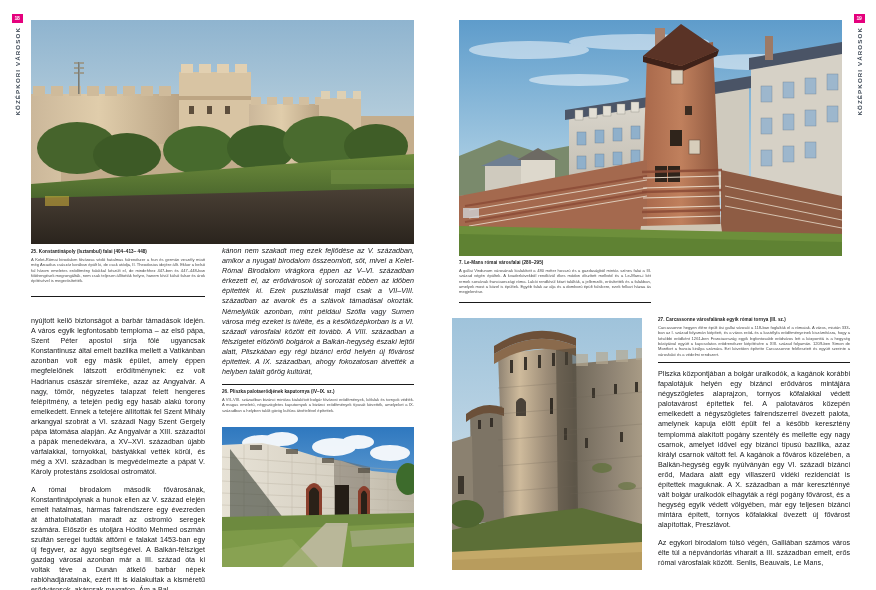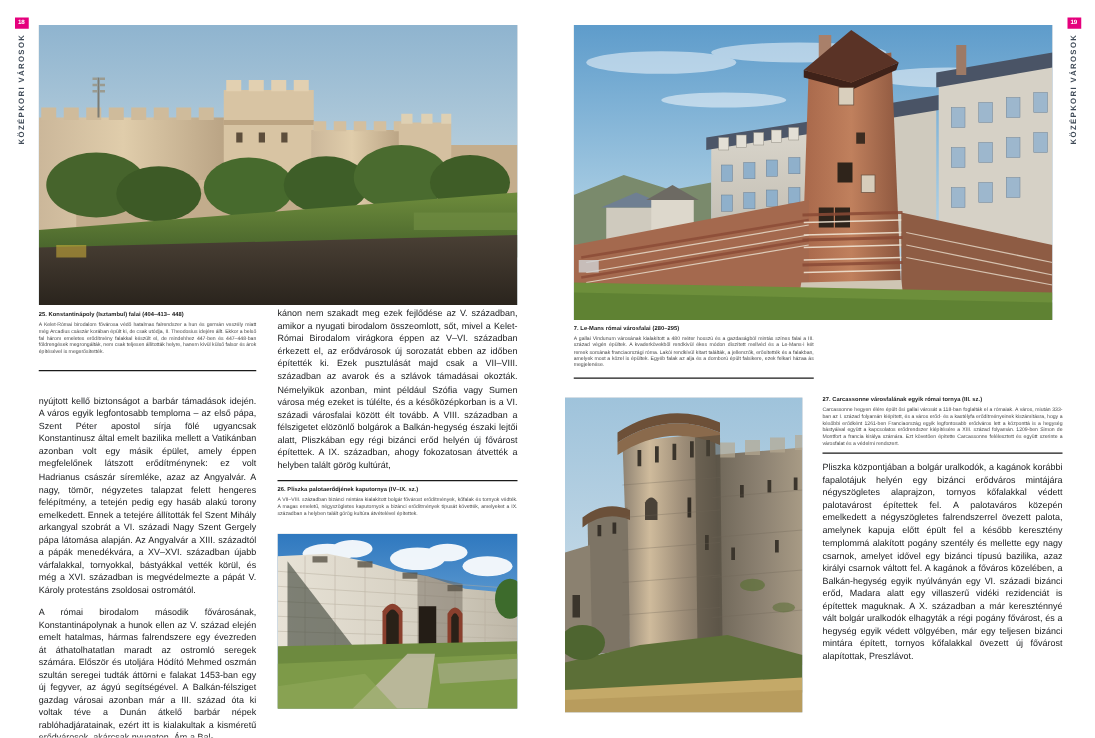--- a/index.html
+++ b/index.html
@@ -181,21 +181,21 @@
       <p class="cap-title">25. Konstantinápoly (Isztambul) falai (404–413– 448)</p>
       <p class="cap-body">A Kelet-Római birodalom fővárosa védő hatalmas falrendszer a hun és germán veszély miatt még Arcadius császár korában épült ki, de csak utódja, II. Theodosius idejére állt. Ekkor a belső fal három emeletes erődítmény falakkal készült el, de mindehhez 447-ben és 447–448-ban földrengések megrongálták, nem csak teljesen állították helyre, hanem kívül külső falsor és árok építésével is megerősítették.</p>
     </div>
     <div class="rule" style="left:31px;top:296px;width:174px;"></div>
 
     <div class="col" style="left:31px;top:316px;width:174px;">
       <p>nyújtott kellő biztonságot a barbár támadások idején. A város egyik legfontosabb temploma – az első pápa, Szent Péter apostol sírja fölé ugyancsak Konstantinusz által emelt bazilika mellett a Vatikánban azonban volt egy másik épület, amely éppen megfelelőnek látszott erődítménynek: ez volt Hadrianus császár síremléke, azaz az Angyalvár. A nagy, tömör, négyzetes talapzat felett hengeres felépítmény, a tetején pedig egy hasáb alakú torony emelkedett. Ennek a tetejére állították fel Szent Mihály arkangyal szobrát a VI. századi Nagy Szent Gergely pápa látomása alapján. Az Angyalvár a XIII. századtól a pápák menedékvára, a XV–XVI. században újabb várfalakkal, tornyokkal, bástyákkal vették körül, és még a XVI. században is megvédelmezte a pápát V. Károly protestáns zsoldosai ostromától.</p>
       <p>A római birodalom második fővárosának, Konstantinápolynak a hunok ellen az V. század elején emelt hatalmas, hármas falrendszere egy évezreden át áthatolhatatlan maradt az ostromló seregek számára. Először és utoljára Hódító Mehmed oszmán szultán seregei tudták áttörni e falakat 1453-ban egy új fegyver, az ágyú segítségével. A Balkán-félsziget gazdag városai azonban már a III. század óta ki voltak téve a Dunán átkelő barbár népek rablóhadjáratainak, ezért itt is kialakultak a kisméretű erődvárosok, akárcsak nyugaton. Ám a Bal-</p>
     </div>
 
-    <div class="col" style="left:222px;top:246px;width:192px;">
+    <div class="col" style="left:222px;top:246px;width:192px;font-style:italic;">
       <p>kánon nem szakadt meg ezek fejlődése az V. században, amikor a nyugati birodalom összeomlott, sőt, mivel a Kelet-Római Birodalom virágkora éppen az V–VI. században érkezett el, az erődvárosok új sorozatát ebben az időben építették ki. Ezek pusztulását majd csak a VII–VIII. században az avarok és a szlávok támadásai okozták. Némelyikük azonban, mint például Szófia vagy Sumen városa még ezeket is túlélte, és a későközépkorban is a VI. századi városfalai között élt tovább. A VIII. században a félszigetet elözönlő bolgárok a Balkán-hegység északi lejtői alatt, Pliszkában egy régi bizánci erőd helyén új fővárost építettek. A IX. században, ahogy fokozatosan átvették a helyben talált görög kultúrát,</p>
     </div>
 
     <div class="rule" style="left:222px;top:384px;width:192px;"></div>
 
     <div class="caption" style="left:222px;top:389px;width:192px;">
       <p class="cap-title">26. Pliszka palotaerődjének kaputornya (IV–IX. sz.)</p>
       <p class="cap-body">A VII–VIII. században bizánci mintára kialakított bolgár fővárost erődítmények, kőfalak és tornyok védték. A magas emeletű, négyszögletes kaputornyok a bizánci erődítmények típusát követték, amelyeket a IX. században a helyben talált görög kultúra átvételével építettek.</p>
     </div>
 
@@ -505,16 +505,17 @@
     </div>
 
     <div class="caption" style="left:220px;top:317px;width:192px;">
       <p class="cap-title">27. Carcassonne városfalának egyik római tornya (III. sz.)</p>
       <p class="cap-body">Carcassonne hegyen élére épült ősi gallai városát a 118-ban foglalták el a rómaiak. A város, miután 333-ban az I. század folyamán kiépített, és a város erőd- és a kastélyfa erődítményeinek kiszámításra, hogy a későbbi erődként 1261-ben Franciaország egyik legfontosabb erődváros lett a központtá is a hegység bástyáival együtt a kapcsolatos erődrendszer kiépítésére a XIII. század folyamán. 1209-ben Simon de Montfort a francia királya számára. Ezt követően építette Carcassonne felélesztett és együtt szerinte a városfalat és a védelmi rendszert.</p>
     </div>
     <div class="rule" style="left:220px;top:362px;width:192px;"></div>
 
     <div class="col" style="left:220px;top:369px;width:192px;">
       <p>Pliszka központjában a bolgár uralkodók, a kagánok korábbi fapalotájuk helyén egy bizánci erődváros mintájára négyszögletes alaprajzon, tornyos kőfalakkal védett palotavárost építettek fel. A palotaváros közepén emelkedett a négyszögletes falrendszerrel övezett palota, amelynek kapuja előtt épült fel a később keresztény templommá alakított pogány szentély és mellette egy nagy csarnok, amelyet idővel egy bizánci típusú bazilika, azaz királyi csarnok váltott fel. A kagánok a főváros közelében, a Balkán-hegység egyik nyúlványán egy VI. századi bizánci erőd, Madara alatt egy villaszerű vidéki rezidenciát is építettek maguknak. A X. században a már kereszténnyé vált bolgár uralkodók elhagyták a régi pogány fővárost, és a hegység egyik védett völgyében, már egy teljesen bizánci mintára épített, tornyos kőfalakkal övezett új fővárost alapítottak, Preszlávot.</p>
+      <p>Az egykori birodalom túlsó végén, Galliában számos város élte túl a népvándorlás viharait a III. században emelt, erős római városfalak között. Senlis, Beauvais, Le Mans,</p>
     </div>
 
   </div>
 </div>
 
 </body></html>

